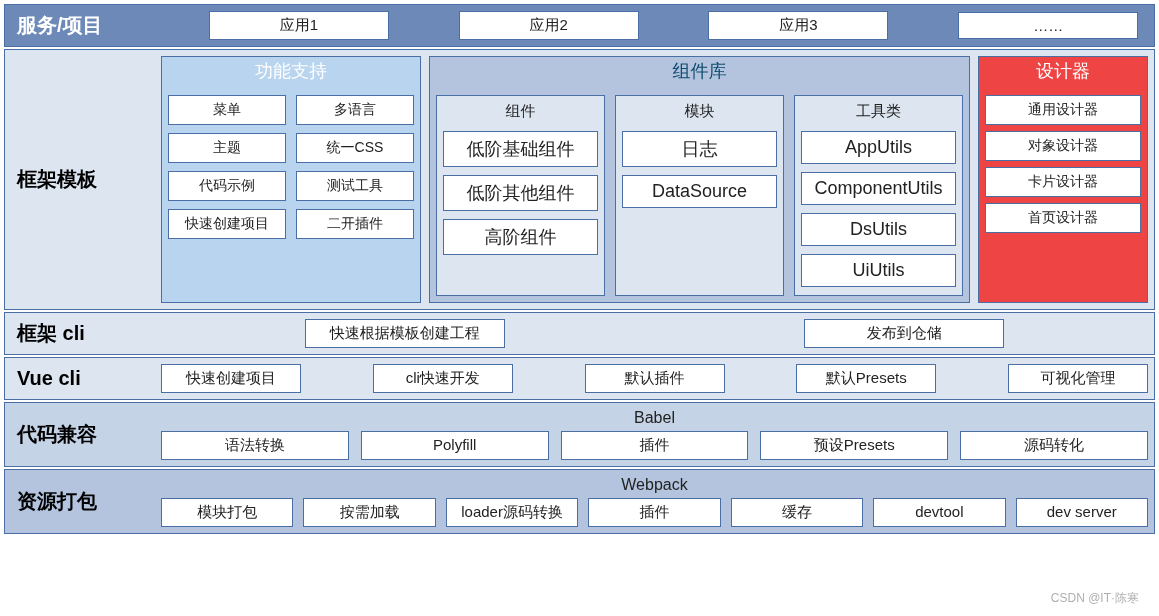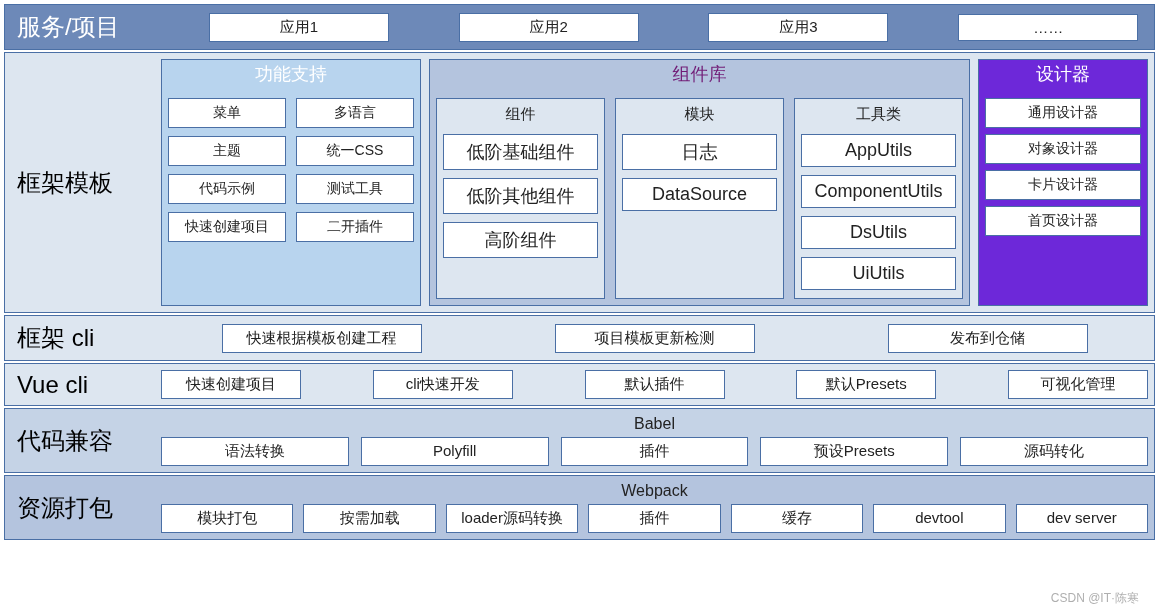--- a/index.html
+++ b/index.html
@@ -14,22 +14,22 @@
     align-items: stretch;
     border: 1px solid #4a6fa5;
     margin-bottom: 2px;
     padding: 6px;
     gap: 10px;
   }
   .row-label {
     width: 140px;
     display: flex;
     align-items: center;
-    font-weight: normal;
-    font-size: 24px;
+    font-weight: bold;
+    font-size: 20px;
     color: #000;
     flex-shrink: 0;
     padding-left: 6px;
   }
   .row-content {
     flex: 1;
     display: flex;
     align-items: center;
     gap: 12px;
     flex-wrap: wrap;
@@ -70,35 +70,35 @@
   .p-feat { background: #b8d4ee; width: 260px; }
   .p-feat .panel-h { color: #fff; background: transparent; }
   .p-feat-grid {
     display: grid;
     grid-template-columns: 1fr 1fr;
     gap: 8px 10px;
   }
   .p-feat .box { padding: 5px 4px; font-size: 14px; }
   
   .p-comp { background: #b4c4de; flex: 1; display:flex; flex-direction:column;}
-  .p-comp .panel-h { color: #701a75; }
+  .p-comp .panel-h { color: #0c4a6e; }
   .p-comp-cols { display: flex; gap: 10px; flex:1;}
   .subcol {
     flex: 1;
     background: #dde6f0;
     border: 1.5px solid #4a6fa5;
     padding: 4px 6px 8px 6px;
     display: flex;
     flex-direction: column;
     gap: 8px;
   }
   .subcol-h { text-align: center; font-size: 15px; color: #222; padding: 2px 0; }
   .subcol .box { padding: 5px 4px; font-size: 18px; }
   
-  .p-des { background: #6d28d9; width: 170px; }
+  .p-des { background: #ef4444; width: 170px; }
   .p-des .panel-h { color: #fff; }
   .p-des .box { padding: 5px 4px; font-size: 14px; }
   
   
   .r3 { background: #dde6f0; }
   .r3 .row-content { justify-content: space-around; }
   .r3 .box { min-width: 200px; }
   
   
   .r4 { background: #dde6f0; }
@@ -189,21 +189,20 @@
       <div class="box">卡片设计器</div>
       <div class="box">首页设计器</div>
     </div>
   </div>
 </div>
 
 <div class="row r3">
   <div class="row-label">框架 cli</div>
   <div class="row-content">
     <div class="box">快速根据模板创建工程</div>
-    <div class="box">项目模板更新检测</div>
     <div class="box">发布到仓储</div>
   </div>
 </div>
 
 <div class="row r4">
   <div class="row-label">Vue cli</div>
   <div class="row-content">
     <div class="box">快速创建项目</div>
     <div class="box">cli快速开发</div>
     <div class="box">默认插件</div>

